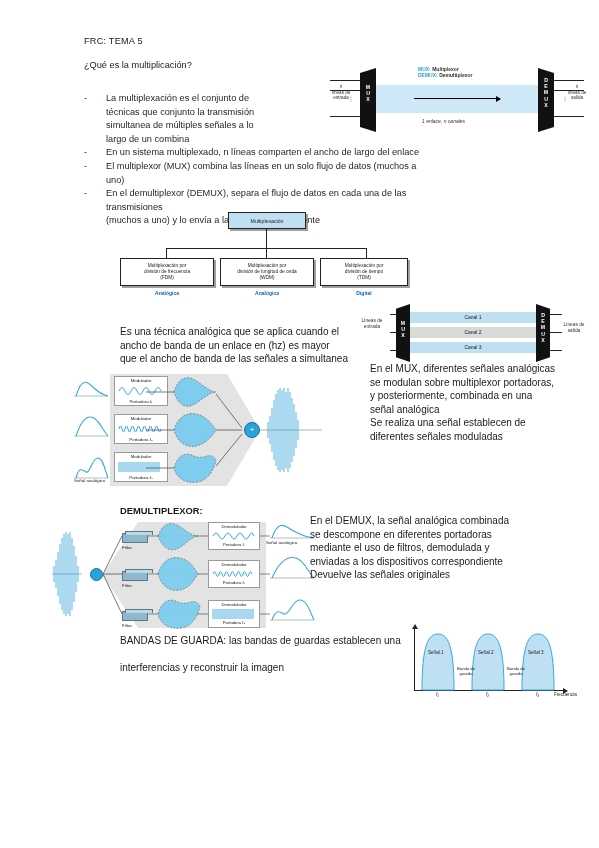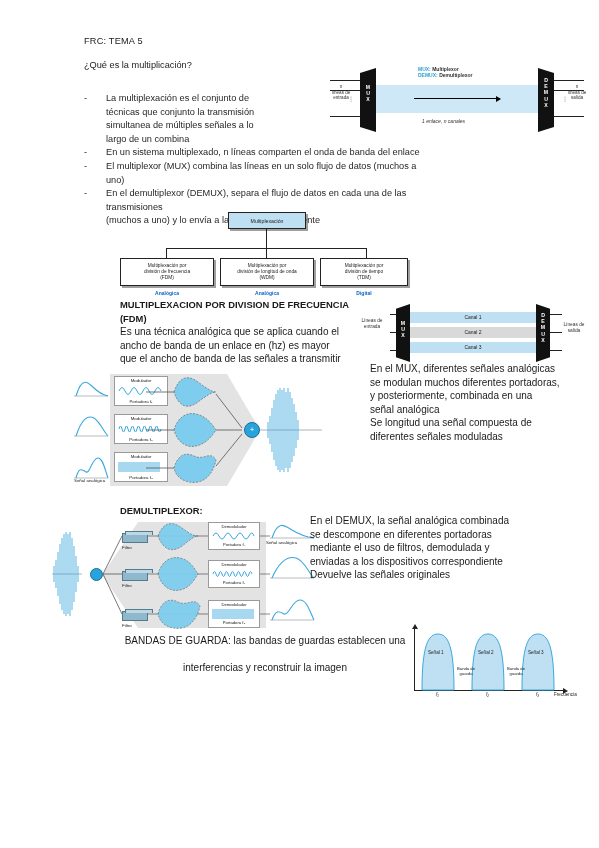--- a/index.html
+++ b/index.html
@@ -176,21 +176,21 @@
       <span class="dash">-</span>
       <span class="btxt">
         <span>La multiplexación es el conjunto de</span><br>
         <span>técnicas que conjunto la transmisión</span><br>
         <span>simultanea de múltiples señales a lo</span><br>
         <span>largo de un combina</span>
       </span>
     </div>
     <div class="bullet">
       <span class="dash">-</span>
-      <span class="btxt">En un sistema multiplexado, n líneas comparten el onda de banda del enlace</span>
+      <span class="btxt">En un sistema multiplexado, n líneas comparten el ancho de largo del enlace</span>
     </div>
     <div class="bullet">
       <span class="dash">-</span>
       <span class="btxt">El multiplexor (MUX) combina las líneas en un solo flujo de datos (muchos a uno)</span>
     </div>
     <div class="bullet">
       <span class="dash">-</span>
       <span class="btxt">
         <span>En el demultiplexor (DEMUX), separa el flujo de datos en cada una de las transmisiones</span><br>
         <span>(muchos a uno) y lo envía a la línea correspondiente</span>
@@ -268,28 +268,24 @@
         <span>división de tiempo</span><br>
         <span>(TDM)</span>
       </div>
     </div>
 
     <div class="ftag" style="left:0px;   width:94px;">Analógica</div>
     <div class="ftag" style="left:100px; width:94px;">Analógica</div>
     <div class="ftag" style="left:200px; width:88px;">Digital</div>
   </div>
 
-  <div class="sec-head" style="left:120px; top:298px; width:270px;">
-    <span>MULTIPLEXACION POR DIVISION DE FRECUENCIA</span><br>
-    <span>(FDM)</span>
-  </div>
   <div class="para" style="left:120px; top:325px; width:270px;">
     <span>Es una técnica analógica que se aplica cuando el</span><br>
     <span>ancho de banda de un enlace en (hz) es mayor</span><br>
-    <span>que el ancho de banda de las señales a transmitir</span>
+    <span>que el ancho de banda de las señales a simultanea</span>
   </div>
 
   <div class="fig-fdm">
     <div class="hline" style="left:0px; top:16px; width:8px;"></div>
     <div class="hline" style="left:0px; top:34px; width:8px;"></div>
     <div class="hline" style="left:0px; top:52px; width:8px;"></div>
 
     <div class="fdm-mux"></div>
     <div class="vletters" style="left:6px; top:22px; width:14px;">M<br>U<br>X</div>
 
@@ -405,24 +401,24 @@
         <line x1="150" y1="40" x2="150" y2="76"></line>
           <line x1="152" y1="48" x2="152" y2="68"></line>
       </g>
     </svg>
 
     <div class="sumdot">+</div>
   </div>
 
   <div class="para" style="left:325px; top:362px; width:265px;margin-left:45px;">
     <span>En el MUX, diferentes señales analógicas</span><br>
-    <span>se modulan muchos diferentes portadoras,</span><br>
+    <span>se modulan sobre multiplexor portadoras,</span><br>
     <span>y posteriormente, combinada en una</span><br>
     <span>señal analógica</span><br>
-    <span>Se longitud una señal compuesta de</span><br>
+    <span>Se realiza una señal establecen de</span><br>
     <span>diferentes señales moduladas</span>
   </div>
 
   <div class="sec-head" style="left:120px; top:504px;">DEMULTIPLEXOR:</div>
 
   <div class="fig-demux">
     <div class="grayfan2"></div>
 
     <svg width="30" height="110" style="position:absolute;left:-22px;top:0;">
       <line x1="0" y1="54" x2="30" y2="54" stroke="#9aa0a6" stroke-width="0.8"></line>
@@ -520,21 +516,21 @@
   </div>
 
   <div class="para" style="left:310px; top:514px; width:280px;">
     <span>En el DEMUX, la señal analógica combinada</span><br>
     <span>se descompone en diferentes portadoras</span><br>
     <span>mediante el uso de filtros, demodulada y</span><br>
     <span>enviadas a los dispositivos correspondiente</span><br>
     <span>Devuelve las señales originales</span>
   </div>
 
-  <div class="para" style="left:120px; top:634px; width:290px;text-align:center;">
+  <div class="para" style="left:120px; top:634px; width:290px;">
     <span>BANDAS DE GUARDA: las bandas de guardas establecen una</span><br>
     <br>
     <span>interferencias y reconstruir la imagen</span>
   </div>
 
   <div class="fig-guard">
     <div class="gb-axis-y"></div>
     <div class="gb-axis-x"></div>
 
     <svg width="160" height="70" style="position:absolute;left:10px;top:0;">

